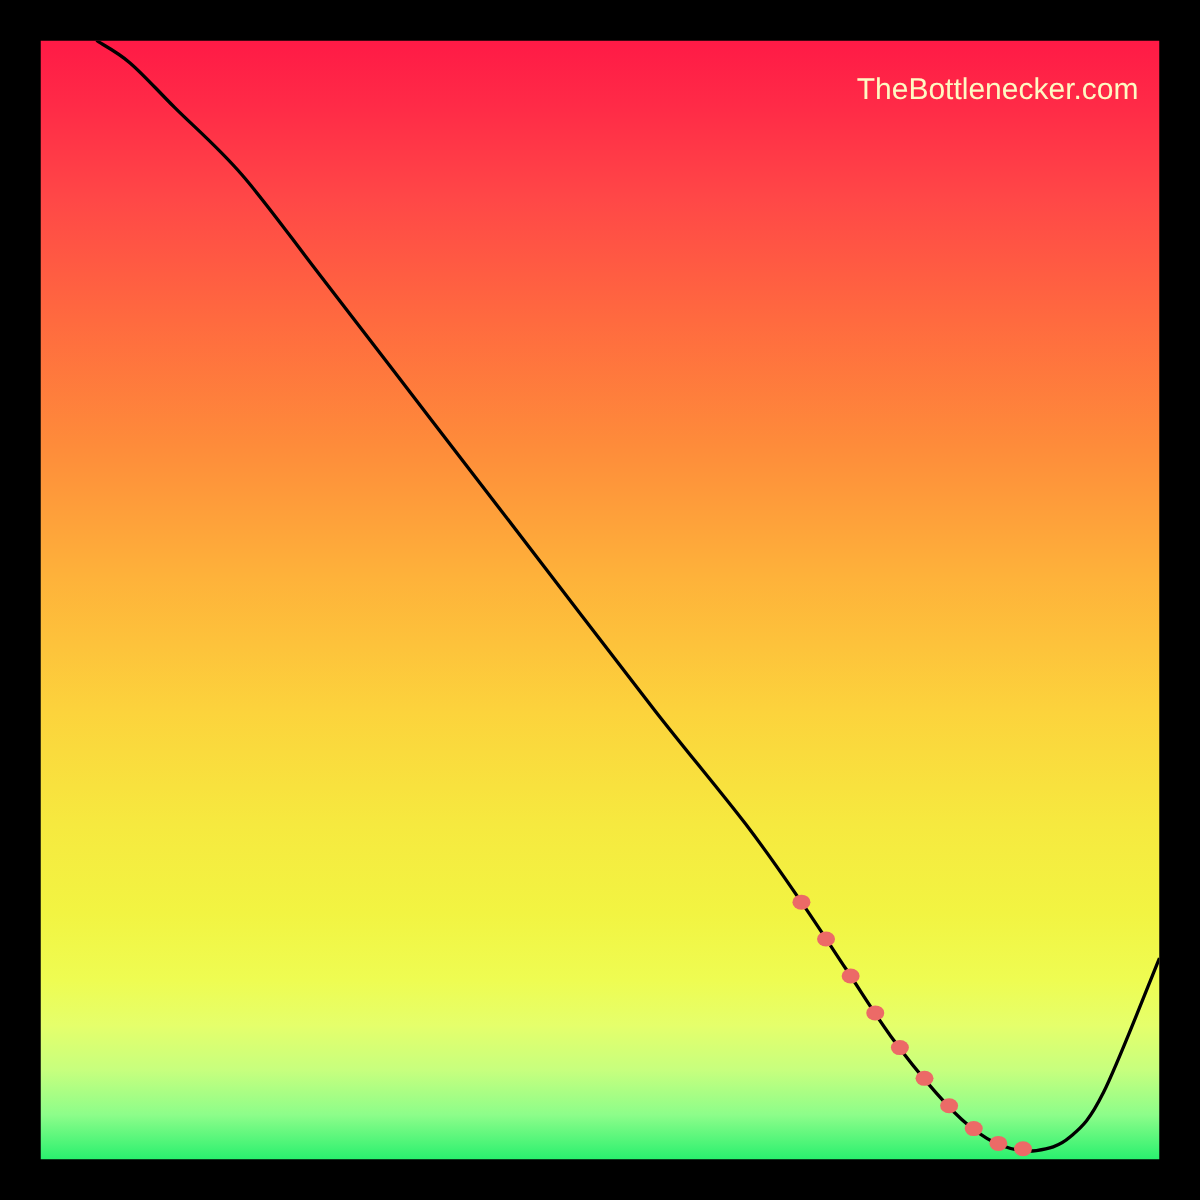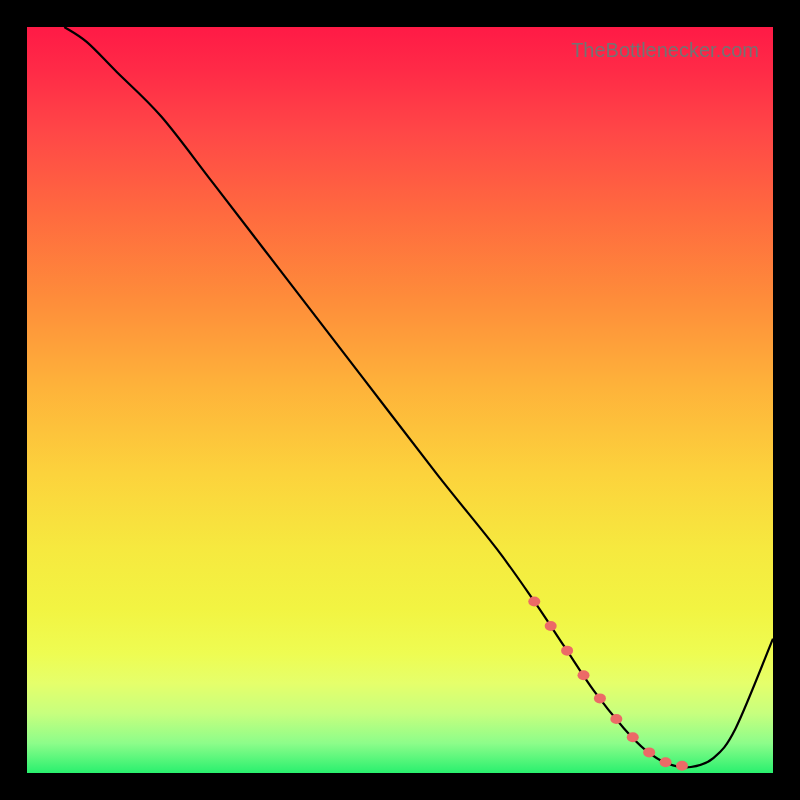--- a/index.html
+++ b/index.html
@@ -14,21 +14,21 @@
       #fe8b3a 36%,
       #feb23a 48%,
       #fcd33c 60%,
       #f6e93f 70%,
       #f2f442 78%,
       #eefc52 84%,
       #e5ff6b 88%,
       #c7ff7e 92%,
       #8dfd8a 96%,
       #29f06e 100%)}
-  .watermark{position:absolute;top:12px;right:14px;color:#737373;font:20px -apple-system,BlinkMacSystemFont,"Segoe UI",Arial,sans-serif}
+  .watermark{position:absolute;top:22px;right:14px;color:#fef9c3;font:20px -apple-system,BlinkMacSystemFont,"Segoe UI",Arial,sans-serif}
   svg.curve{position:absolute;inset:0}
 </style>
 </head>
 <body>
 
 <div class="frame">
   <div class="plot">
     <div class="grad"></div>
     <svg class="curve" viewBox="0 0 746 746" preserveAspectRatio="none">
       <path id="curve-path" fill="none" stroke="#000" stroke-width="2.2" d="M 37.300000000000004 0 C 41.03 2.4866666666666597 50.97666666666667 7.459999999999961 59.68 14.919999999999959 C 68.38333333333333 22.379999999999956 77.08666666666666 32.326666666666654 89.52 44.75999999999999 C 101.95333333333333 57.19333333333333 118.11666666666667 70.86999999999999 134.28 89.51999999999998 C 150.44333333333333 108.16999999999997 165.36333333333334 129.30666666666664 186.5 156.65999999999997 C 207.63666666666666 184.0133333333333 236.2333333333333 221.3133333333333 261.09999999999997 253.64 C 285.96666666666664 285.96666666666664 310.8333333333333 318.29333333333335 335.7 350.62 C 360.56666666666666 382.94666666666666 387.92 419.0033333333333 410.3 447.59999999999997 C 432.68 476.19666666666666 453.81666666666666 501.0633333333334 469.98 522.2 C 486.1433333333334 543.3366666666667 496.09000000000003 558.2566666666667 507.28000000000003 574.42 C 518.47 590.5833333333333 527.1733333333333 604.26 537.12 619.18 C 547.0666666666667 634.0999999999999 557.0133333333333 650.2633333333333 566.96 663.94 C 576.9066666666668 677.6166666666668 588.0966666666668 691.2933333333333 596.8000000000001 701.24 C 605.5033333333333 711.1866666666667 611.72 717.652 619.18 723.62 C 626.6399999999999 729.588 634.0999999999999 734.3126666666667 641.56 737.048 C 649.02 739.7833333333333 656.48 741.0266666666666 663.94 740.032 C 671.4000000000001 739.0373333333334 678.8600000000001 737.5453333333334 686.32 731.08 C 693.78 724.6146666666667 698.7533333333333 721.1333333333333 708.6999999999999 701.24 C 718.6466666666665 681.3466666666667 739.7833333333333 626.64 746 611.72"></path>

